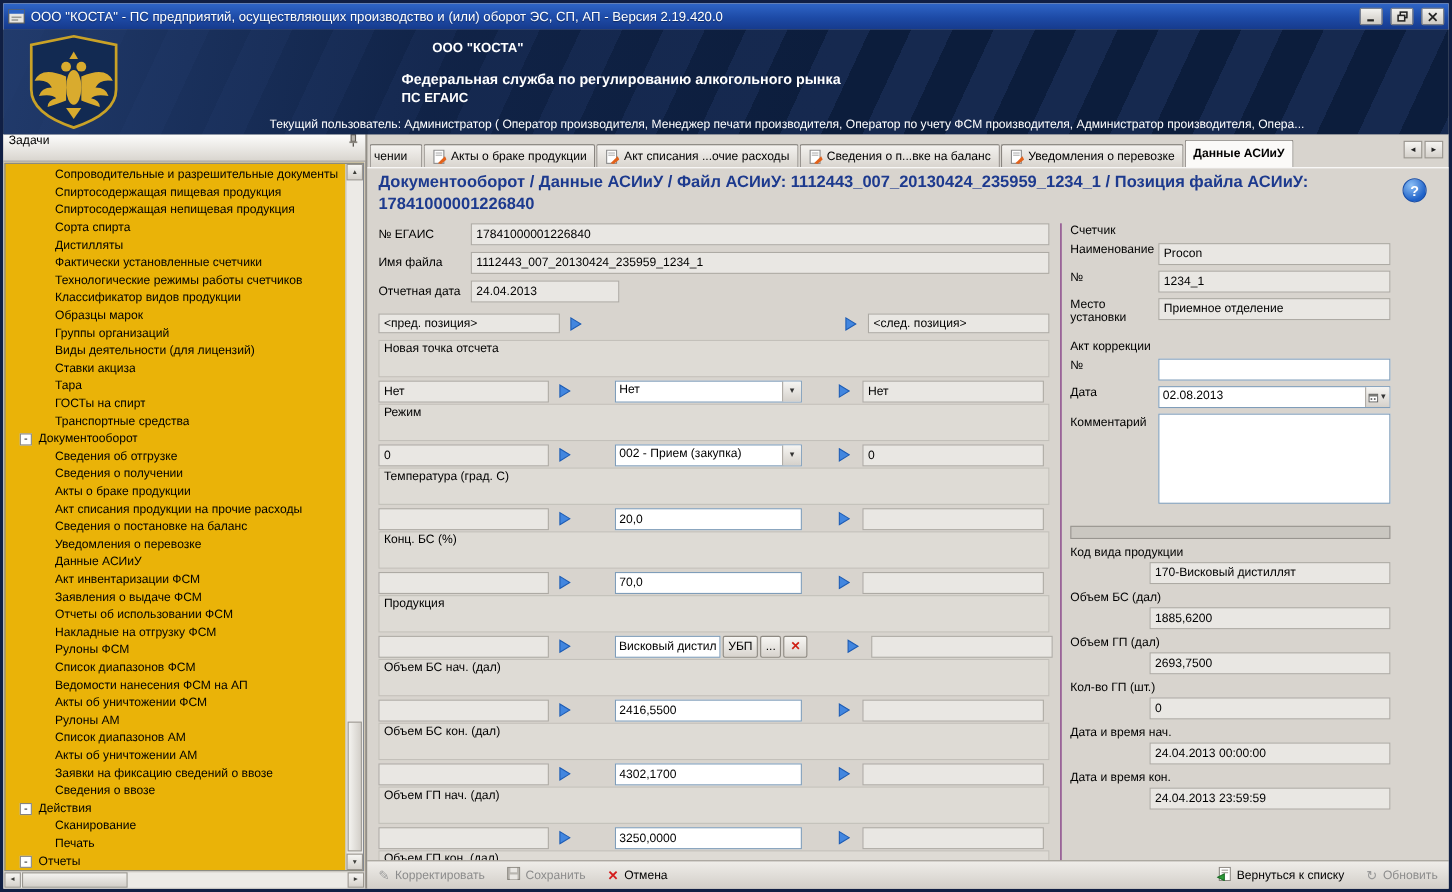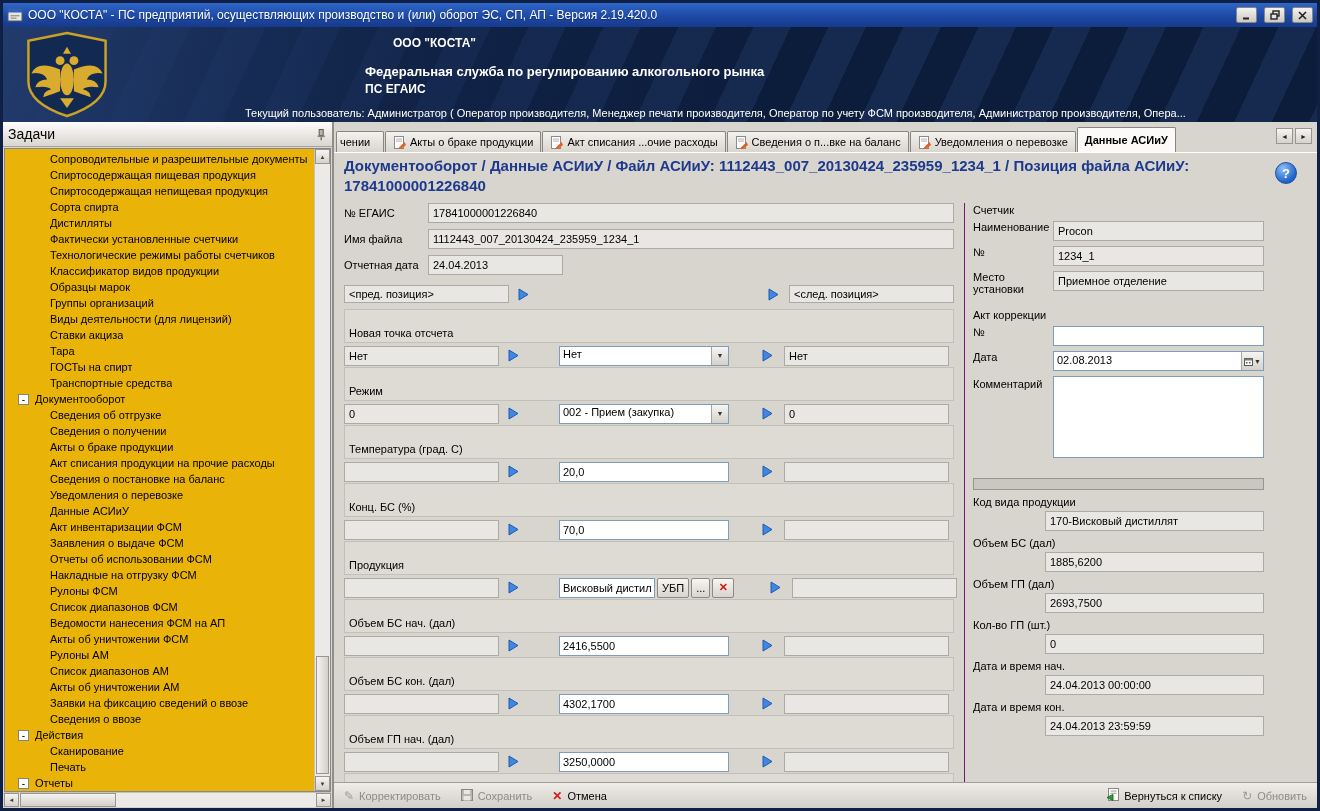--- a/index.html
+++ b/index.html
@@ -26,21 +26,21 @@
   .banner-company{position:absolute;left:390px;top:9px;font-size:12px;font-weight:bold}
   .banner-agency{position:absolute;left:362px;top:37px;font-size:13px;font-weight:bold}
   .banner-system{position:absolute;left:362px;top:55px;font-size:12px;font-weight:bold}
   .banner-user{position:absolute;left:242px;top:80px;font-size:11px;white-space:nowrap;overflow:hidden;right:2px}
 
   
   .appbody{flex:1;display:flex;min-height:0}
 
   
   .sidebar{width:331px;flex:0 0 331px;display:flex;flex-direction:column;background:#d8d4ce;border-right:2px solid #928e87}
-  .sidebar-header{height:18px;flex:0 0 18px;display:flex;align-items:center;padding:12px 5px;font-size:14px;
+  .sidebar-header{height:18px;flex:0 0 18px;display:flex;align-items:flex-end;padding:12px 5px;font-size:11px;
     background:linear-gradient(#fdfdfc,#d9d5cf);border-bottom:1px solid #a8a49d}
   .pin{margin-left:auto;width:13px;height:13px}
   .tree-wrap{flex:1;position:relative;margin:1px 1px 0 1px;background:#eab308;border:1px solid #828790;overflow:hidden}
   .tree{position:absolute;top:0;left:0;right:16px;bottom:0;overflow:hidden;padding-top:2px}
   .tree-row{display:flex;align-items:center;height:16px;font-size:11px;white-space:nowrap;cursor:default}
   .tree-row.lvl1{padding-left:13px}
   .tree-row.lvl2{padding-left:45px}
   .expander{width:11px;height:11px;flex:0 0 11px;border:1px solid #848width4;border:1px solid #848484;background:#fff;color:#000;
     font-size:10px;line-height:9px;text-align:center;margin-right:6px}
   .tree-label{overflow:hidden}
@@ -87,21 +87,21 @@
   .hf-box.small{flex:0 0 135px}
 
   .nav-row{display:flex;align-items:center;margin:10px 0 6px}
   .nav-box{width:165px;flex:0 0 165px;height:18px;line-height:16px;cursor:default}
   .nav-spacer{flex:1}
   .js-arrow{display:inline-flex;align-items:center}
   .nav-row .js-arrow.a1{margin-left:9px}
   .nav-row .js-arrow.a2{margin-right:10px}
 
   .pos-row{margin-bottom:1px}
-  .row-band{height:17px;background:#dedbd5;border:1px solid #c3c0ba;font-size:11px;line-height:15px;padding:16px 4px;margin-bottom:2px}
+  .row-band{height:34px;background:#dedbd5;border:1px solid #c3c0ba;font-size:11px;line-height:15px;padding:0 4px;margin-bottom:2px}
   .row-grid{display:flex;align-items:center;height:21px;margin-bottom:1px}
   .w155{width:155px;flex:0 0 155px}
   .w165{width:165px;flex:0 0 165px}
   .arrow-zone{width:60px;flex:0 0 60px;display:flex;align-items:center}
   .arrow-zone.z1{justify-content:flex-start;padding-left:9px}
   .arrow-zone.z2{width:55px;flex:0 0 55px;justify-content:flex-end;padding-right:11px}
   .tb{height:20px;border:1px solid #7f9db9;background:#fff;font-family:"Liberation Sans",sans-serif;font-size:11px;padding:0 3px;color:#000}
   .w170{width:170px;flex:0 0 170px}
   .w96{width:96px;flex:0 0 96px}
   .combo{width:170px;flex:0 0 170px;height:20px;background:#fff;border:1px solid #7f9db9;display:flex;align-items:stretch;font-size:11px}

